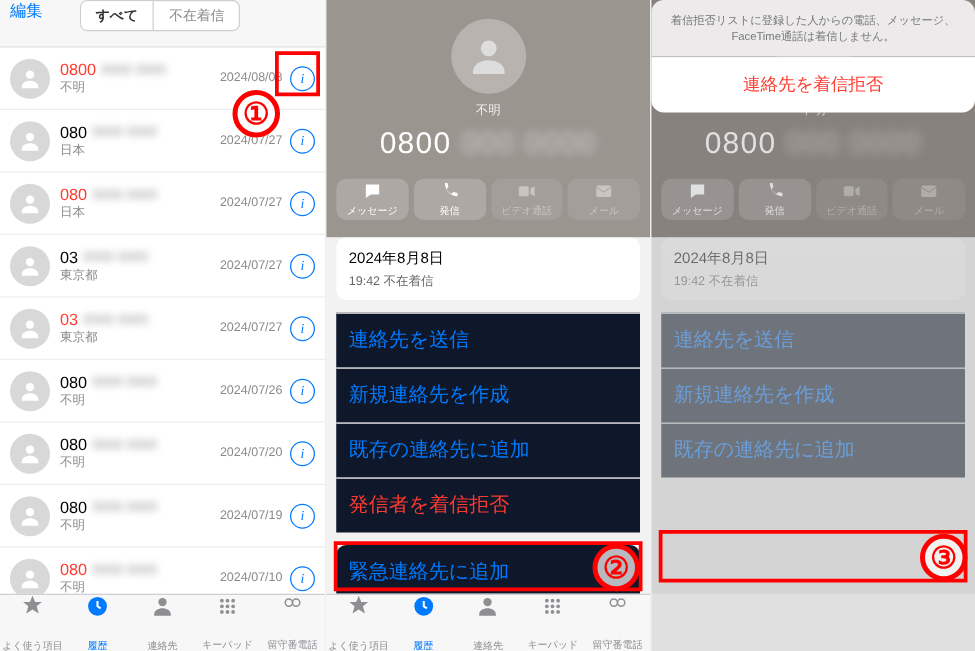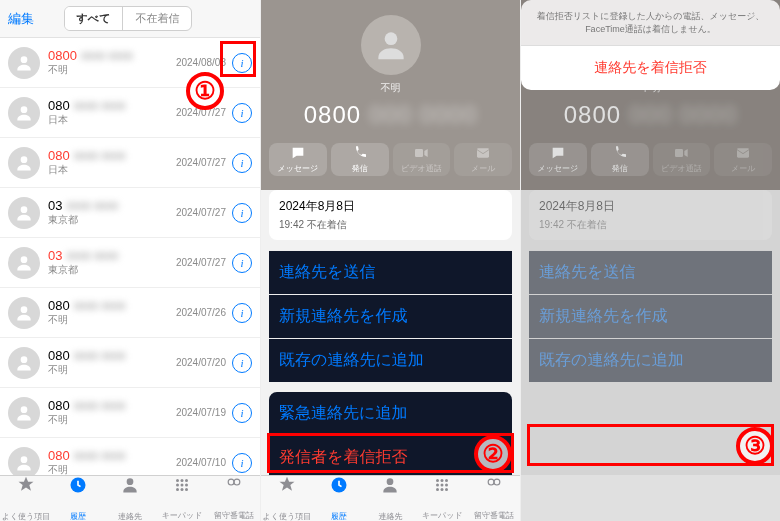--- a/index.html
+++ b/index.html
@@ -1,21 +1,21 @@
 <!DOCTYPE html>
 <html><head>
 <meta charset="utf-8">
 <style>
 *{box-sizing:border-box;margin:0;padding:0;font-family:-apple-system,"Hiragino Sans",sans-serif}
 body{background:#f2f2f2;display:flex;width:780px;height:521px;overflow:hidden}
 .panel{width:260px;height:521px;background:#fff;position:relative;overflow:hidden;flex:none}
 .panel+.panel{border-left:1px solid #eee}
 
 
-.p1-header{background:#f7f7f7;border-bottom:1px solid #e2e2e2;height:38px;display:flex;align-items:center;padding:0 8px;gap:22px}
+.p1-header{background:#f7f7f7;border-bottom:1px solid #e2e2e2;height:38px;display:flex;align-items:flex-start;padding:0 8px;gap:22px}
 .p1-edit{color:#007aff;font-size:13px}
 .seg{display:flex;background:#fff;border:1px solid #cfcfcf;border-radius:6px;overflow:hidden;font-size:11px;margin:0 auto}
 .seg span{padding:4px 12px;color:#333}
 .seg .active{background:#fff;font-weight:600}
 .seg span+span{border-left:1px solid #cfcfcf;color:#888}
 .list{}
 .row{display:flex;align-items:center;padding:6px 8px;border-bottom:1px solid #eee;height:50px}
 .avatar{width:32px;height:32px;border-radius:50%;background:#d8d8d8;display:flex;align-items:center;justify-content:center;margin-right:8px;flex:none}
 .avatar svg{width:20px;height:20px;fill:#fff}
 .rinfo{flex:1;min-width:0}
@@ -330,22 +330,22 @@
       </div>
   </div>
   <div class="cbody">
     <div class="card">
       <div class="cdate">2024年8月8日</div>
       <div class="ctime">19:42  不在着信</div>
     </div>
     <div class="opt">連絡先を送信</div>
     <div class="opt">新規連絡先を作成</div>
     <div class="opt">既存の連絡先に追加</div>
+    <div class="opt danger">発信者を着信拒否</div>
     <div class="opt sep">緊急連絡先に追加</div>
-    <div class="opt danger">発信者を着信拒否</div>
   </div>
   <div class="red-box" style="bottom:48px;left:6px;right:6px;height:40px"></div>
   <div class="red-circle" style="bottom:48px;right:8px">②</div>
   <div class="tabbar" id="tabs2">
       <div class="tab">
         <div class="ticon">
           <svg viewBox="0 0 24 24" width="20" height="20">
             <path d="M12 2l2.5 6H21l-5 4 2 7-6-4-6 4 2-7-5-4h6.5z"></path>
           </svg>
         </div>

